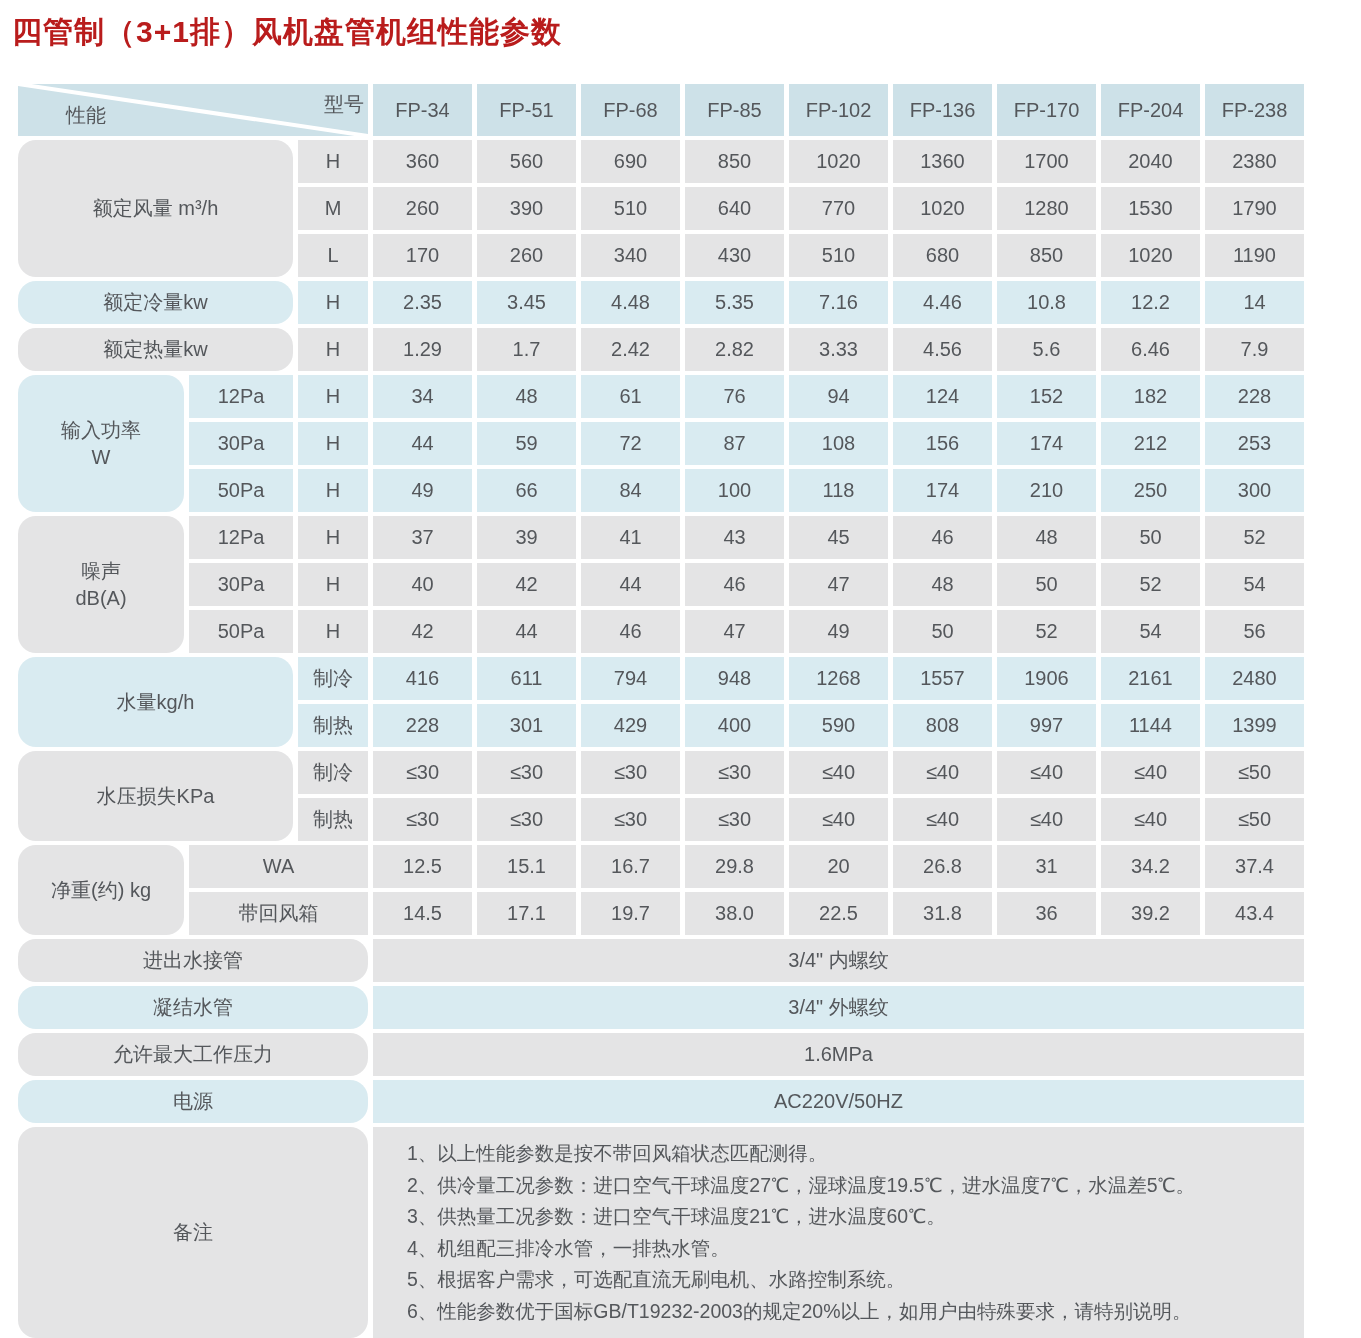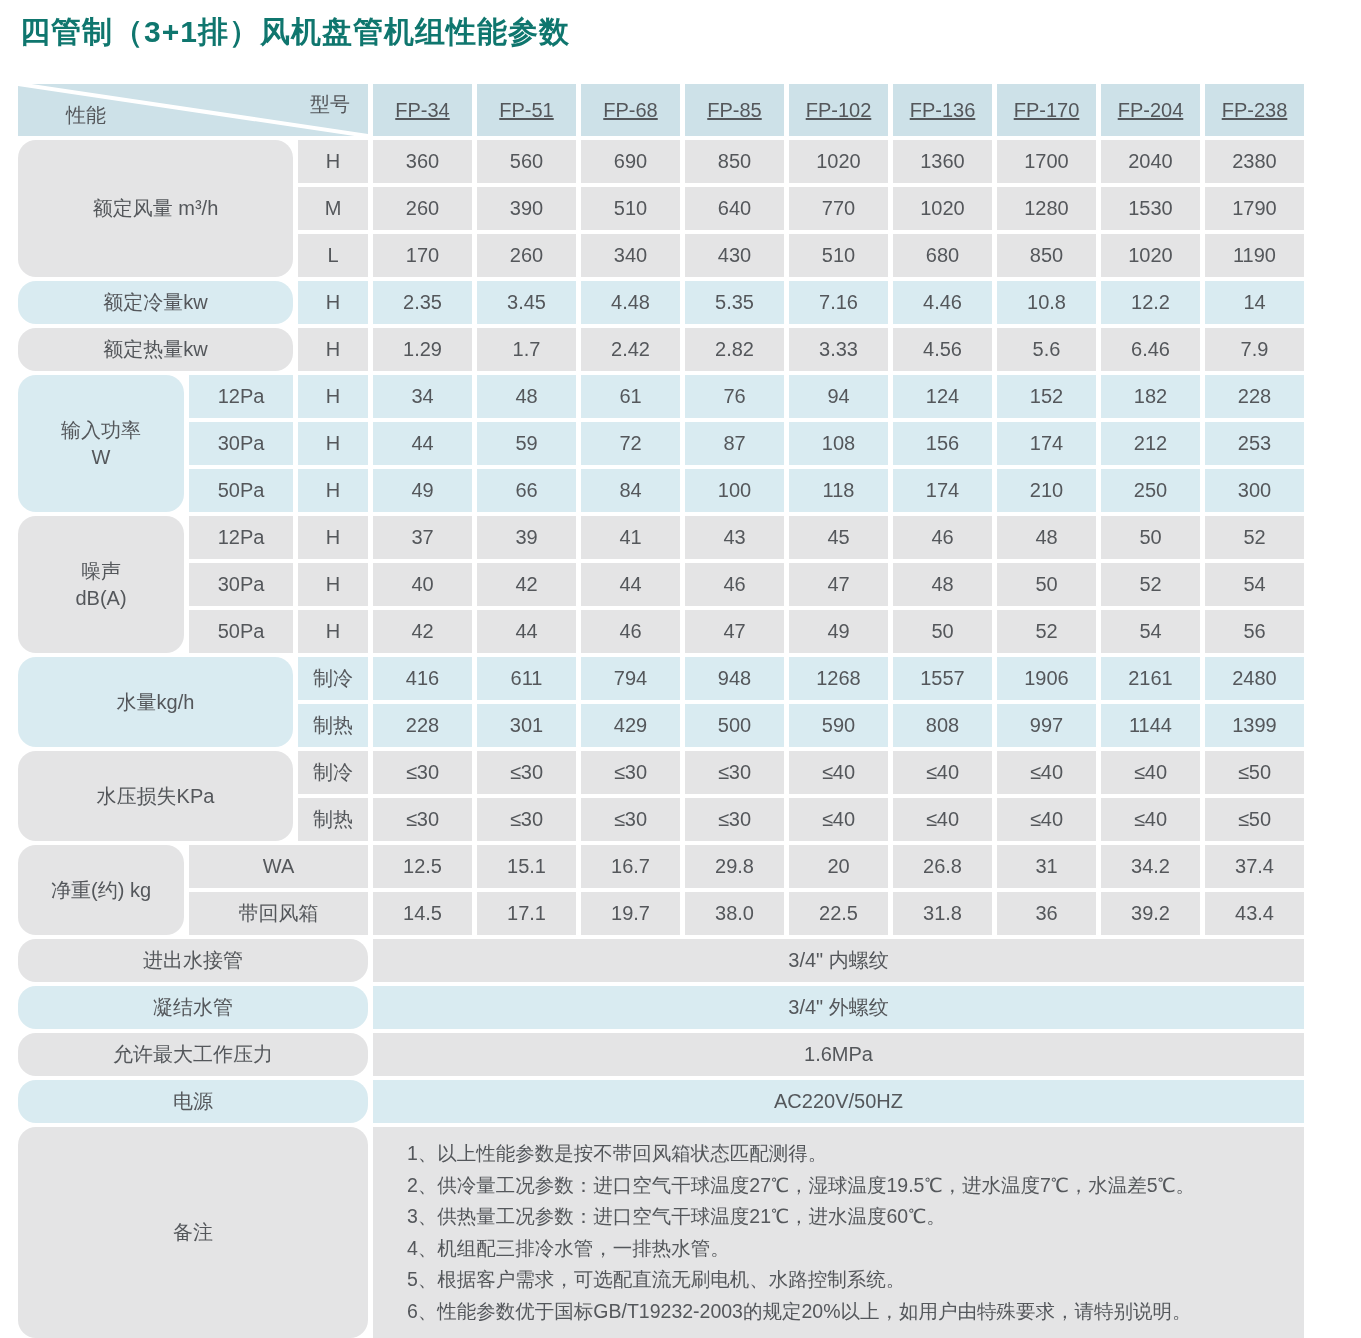--- a/index.html
+++ b/index.html
@@ -2,41 +2,41 @@
 <html><head>
 <meta charset="utf-8">
 <style>
   html,body { margin:0; padding:0; }
   body {
     width:1361px; height:1338px; background:#ffffff;
     font-family:"Liberation Sans", sans-serif;
     color:#54575b; position:relative; overflow:hidden;
   }
   .page-title {
-    position:absolute; left:20px; top:14px;
+    position:absolute; left:12px; top:14px;
     font-size:30px; line-height:36px; font-weight:600;
-    color:#0f766e; letter-spacing:1px;
+    color:#b91c1c; letter-spacing:1px;
   }
   table.spec {
     position:absolute; left:13px; top:80px;
     border-collapse:separate; border-spacing:5px 4px;
     table-layout:fixed;
   }
   th, td {
     height:43px; text-align:center; vertical-align:middle;
     font-size:20px; font-weight:normal; padding:0;
   }
-  thead th { height:52px; background:#cde1e8;text-decoration:underline; }
+  thead th { height:52px; background:#cde1e8; }
   tr.gray td { background:#e4e4e5; }
   tr.blue td { background:#d9ebf1; }
   td.lbl { white-space:pre-line; line-height:27px;border-radius:18px; }
   th.corner { position:relative; }
   th.corner svg { position:absolute; left:0; top:0; width:100%; height:100%; display:block; }
   th.corner .perf { position:absolute; left:48px; bottom:7px; }
-  th.corner .model { position:absolute; right:18px; top:7px; }
+  th.corner .model { position:absolute; right:4px; top:7px; }
   td.notes {
     text-align:left; padding:11px 12px 11px 34px;
     font-size:19.5px; line-height:31.5px; vertical-align:middle;
   }
   td.notes div { white-space:nowrap; }
 </style>
 </head>
 <body>
 
 <div class="page-title">四管制（3+1排）风机盘管机组性能参数</div>
@@ -235,21 +235,21 @@
         <td>1557</td>
         <td>1906</td>
         <td>2161</td>
         <td>2480</td>
       </tr>
       <tr class="blue">
         <td>制热</td>
         <td>228</td>
         <td>301</td>
         <td>429</td>
-        <td>500</td>
+        <td>400</td>
         <td>590</td>
         <td>808</td>
         <td>997</td>
         <td>1144</td>
         <td>1399</td>
       </tr>
       <tr class="gray">
         <td class="lbl" colspan="2" rowspan="2">水压损失KPa</td>
         <td>制冷</td>
         <td>≤30</td>

